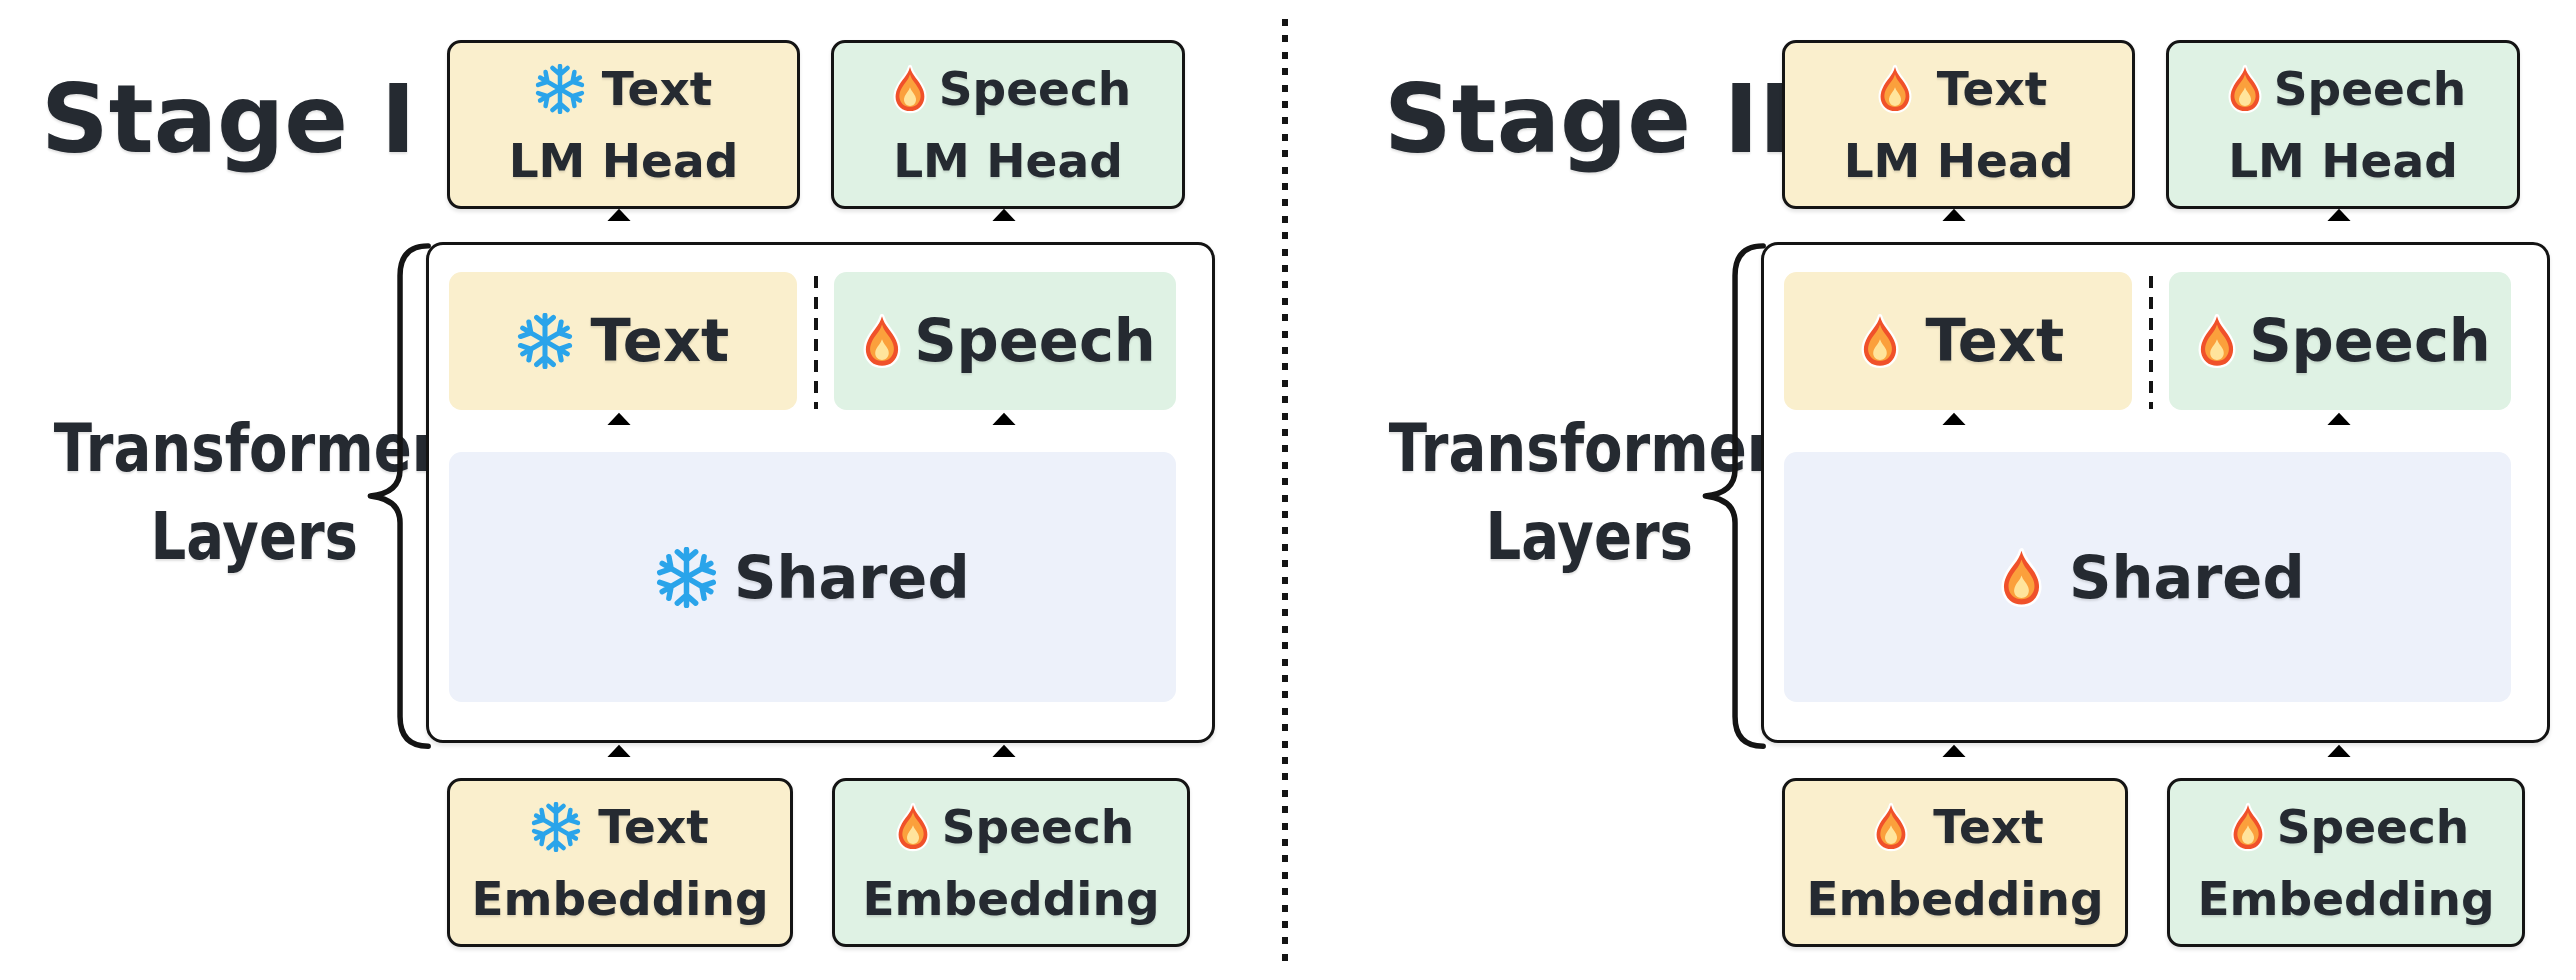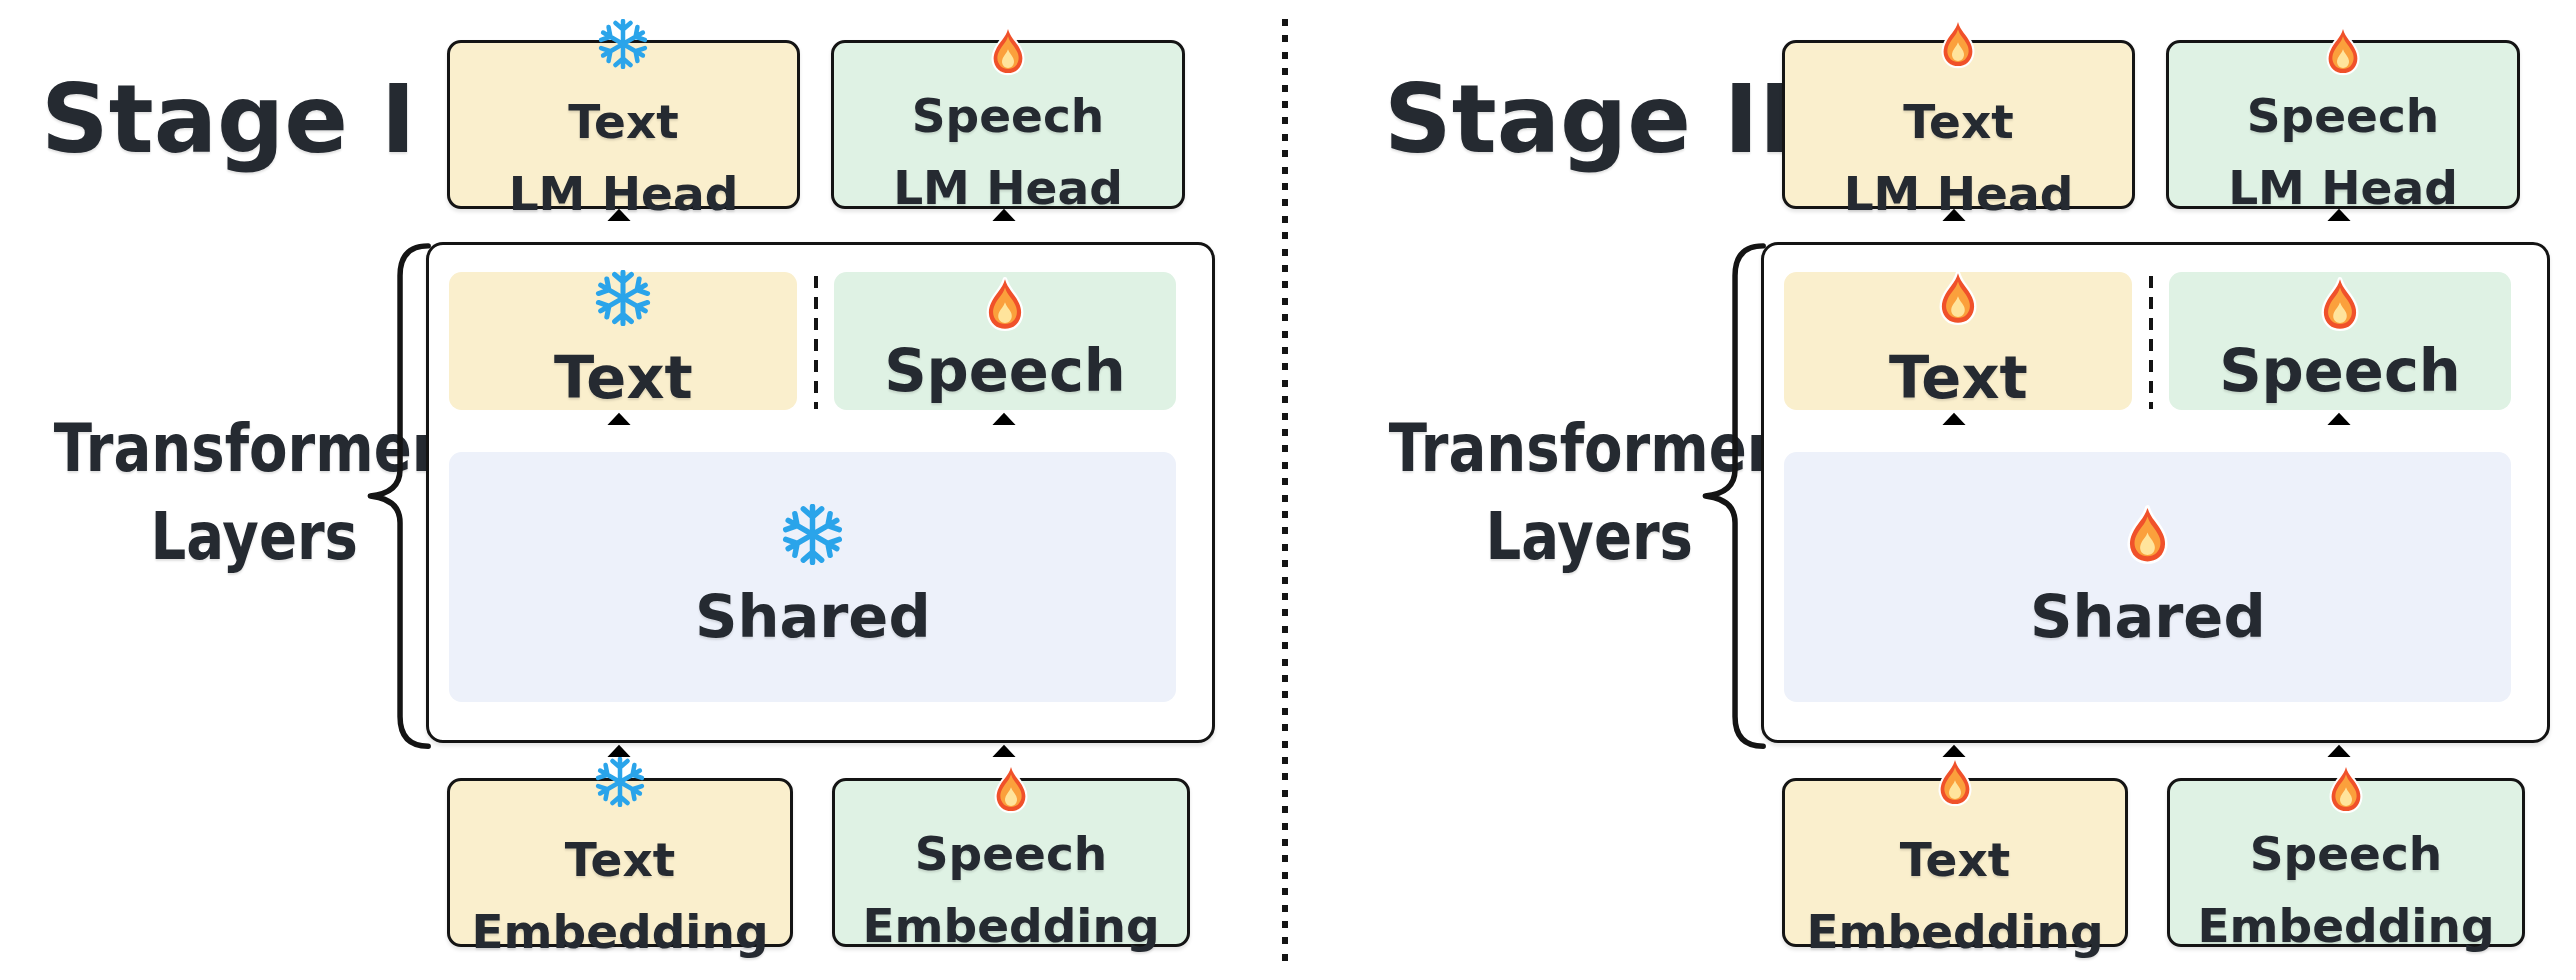--- a/index.html
+++ b/index.html
@@ -34,21 +34,21 @@
   }
   .bordered{
     border:3.9px solid var(--outline);border-radius:14px;
     box-shadow:0 2.3px 3.9px rgba(0,0,0,.10);
   }
   .fill-text{background:var(--text-box);}
   .fill-speech{background:var(--speech-box);}
   .fill-shared{background:var(--shared-box);text-align:right;}
   .two-line{font-size:47px;line-height:72px;}
   .big-label{font-size:59px;}
-  .row{display:flex;align-items:center;gap:17px;flex-direction:column;}
+  .row{display:flex;align-items:center;gap:17px;}
   .row.tight{gap:4px;}
   .tcontainer{
     position:absolute;left:426px;top:242px;width:783px;height:495px;
     background:#fff;border:3.9px solid var(--outline);border-radius:17px;
     box-shadow:0 2.3px 3.9px rgba(0,0,0,.10);
   }
   .inner{border-radius:12.5px;}
   .dashed-v{
     position:absolute;width:3.9px;
     background:repeating-linear-gradient(to bottom,var(--outline) 0 11.7px,transparent 11.7px 21px);

